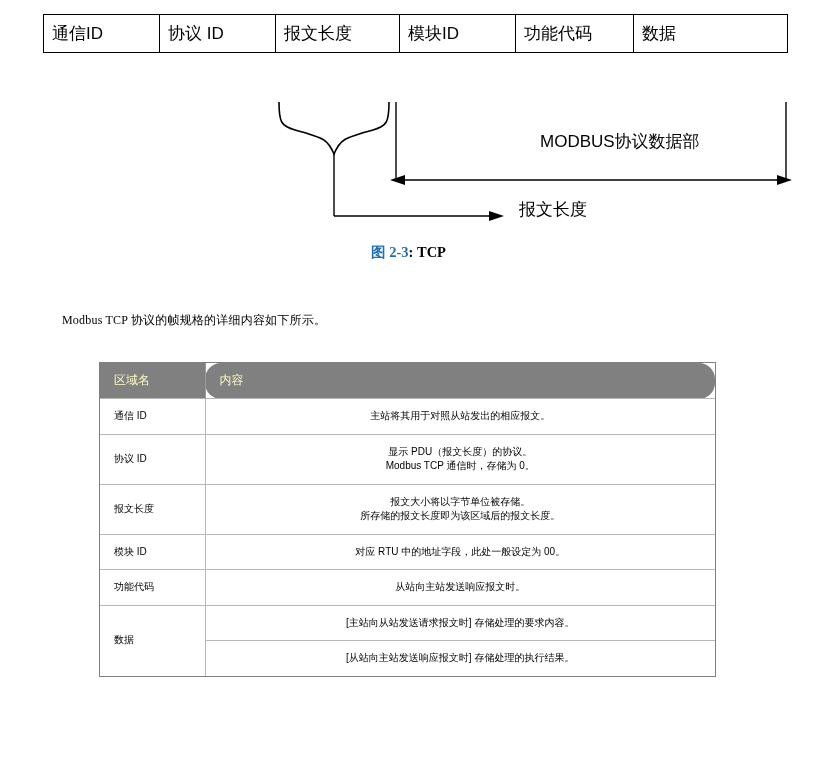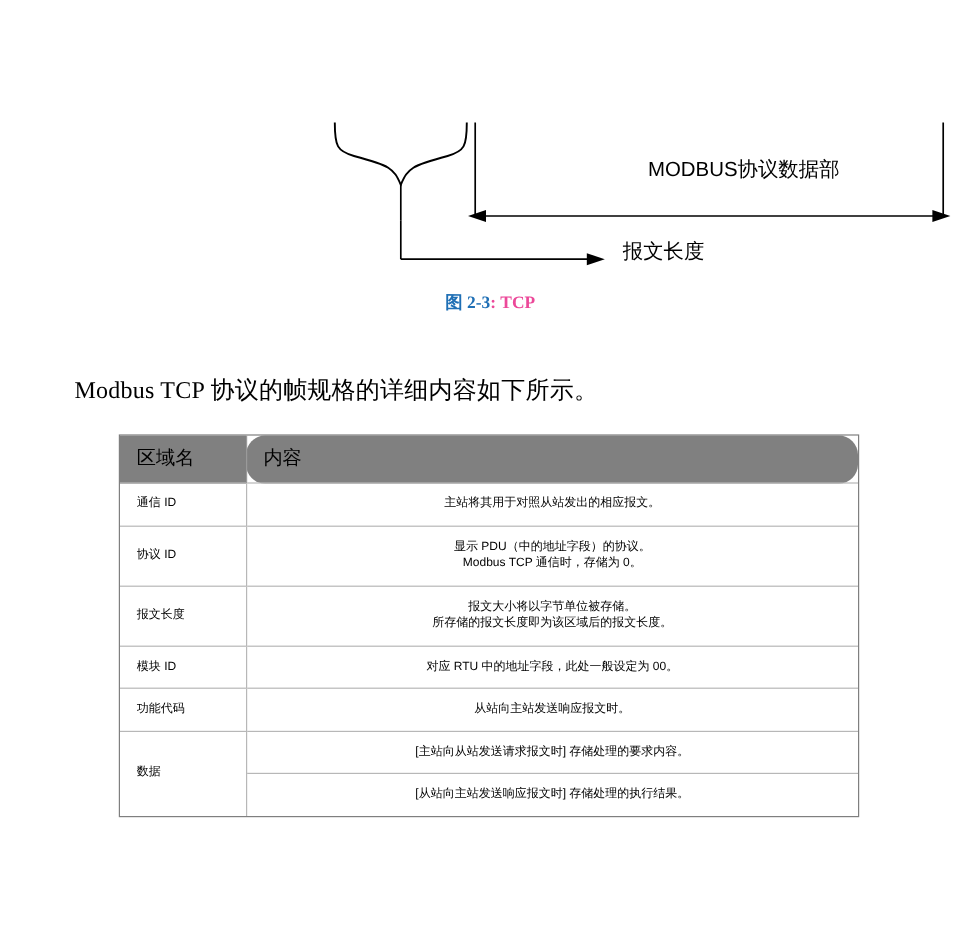--- a/index.html
+++ b/index.html
@@ -66,53 +66,53 @@
     text-align: center;
     font-size: 14.5px;
     font-family: "Liberation Serif", "DejaVu Serif", serif;
   }
   .caption .fig-tag {
     color: #1f6fb5;
     font-weight: bold;
     text-align: center;
   }
   .caption .fig-txt {
-    color: #ec4899;
+    color: #000000;
     font-weight: bold;
   }
 
   
   .para {
     position: absolute;
     left: 62px;
     top: 312px;
-    font-size: 20px;
+    font-size: 12px;
     font-family: "Liberation Serif", "DejaVu Serif", serif;
     letter-spacing: 0.2px;
   }
 
   
   .spec-wrap {
     position: absolute;
     left: 99px;
     top: 362px;
     width: 615px;
     border: 1px solid #7f7f7f;
   }
   table.spec {
     border-collapse: collapse;
     width: 615px;
     table-layout: fixed;
   }
   table.spec th {
     background: #808080;
-    color: #000000;
+    color: #fef9c3;
     font-weight: normal;
     text-align: left;
-    font-size: 16px;
+    font-size: 12px;
     font-family: "Liberation Sans", "DejaVu Sans", sans-serif;
     padding: 9px 14px;
     border-right: 1px solid #9a9a9a;
   }
   table.spec th:last-child { border-right: none; border-radius: 16px; }
   table.spec td {
     border-top: 1px solid #b7b7b7;
     border-right: 1px solid #b7b7b7;
     padding: 10px 14px;
     font-size: 10px;
@@ -134,20 +134,28 @@
   <table class="frame">
     <colgroup>
       <col style="width:116px">
       <col style="width:116px">
       <col style="width:124px">
       <col style="width:116px">
       <col style="width:118px">
       <col style="width:154px">
     </colgroup>
     <tbody>
+      <tr>
+        <td>通信ID</td>
+        <td>协议 ID</td>
+        <td>报文长度</td>
+        <td>模块ID</td>
+        <td>功能代码</td>
+        <td>数据</td>
+      </tr>
     </tbody>
   </table>
 </div>
 
 <div class="diagram">
   <svg width="817" height="145" viewBox="0 0 817 145">
 
     <path d="M 279 2
              C 279 22, 281 26, 295 30
              C 325 38, 328 40, 334 54
@@ -195,21 +203,21 @@
     <tbody>
       <tr>
         <td class="name">通信 ID</td>
         <td class="content">
           <span class="line">主站将其用于对照从站发出的相应报文。</span>
         </td>
       </tr>
       <tr>
         <td class="name">协议 ID</td>
         <td class="content">
-          <span class="line">显示 PDU（中的地址字段）的协议。</span>
+          <span class="line">显示 PDU（报文长度）的协议。</span>
           <span class="line">Modbus TCP 通信时，存储为 0。</span>
         </td>
       </tr>
       <tr>
         <td class="name">报文长度</td>
         <td class="content">
           <span class="line">报文大小将以字节单位被存储。</span>
           <span class="line">所存储的报文长度即为该区域后的报文长度。</span>
         </td>
       </tr>

